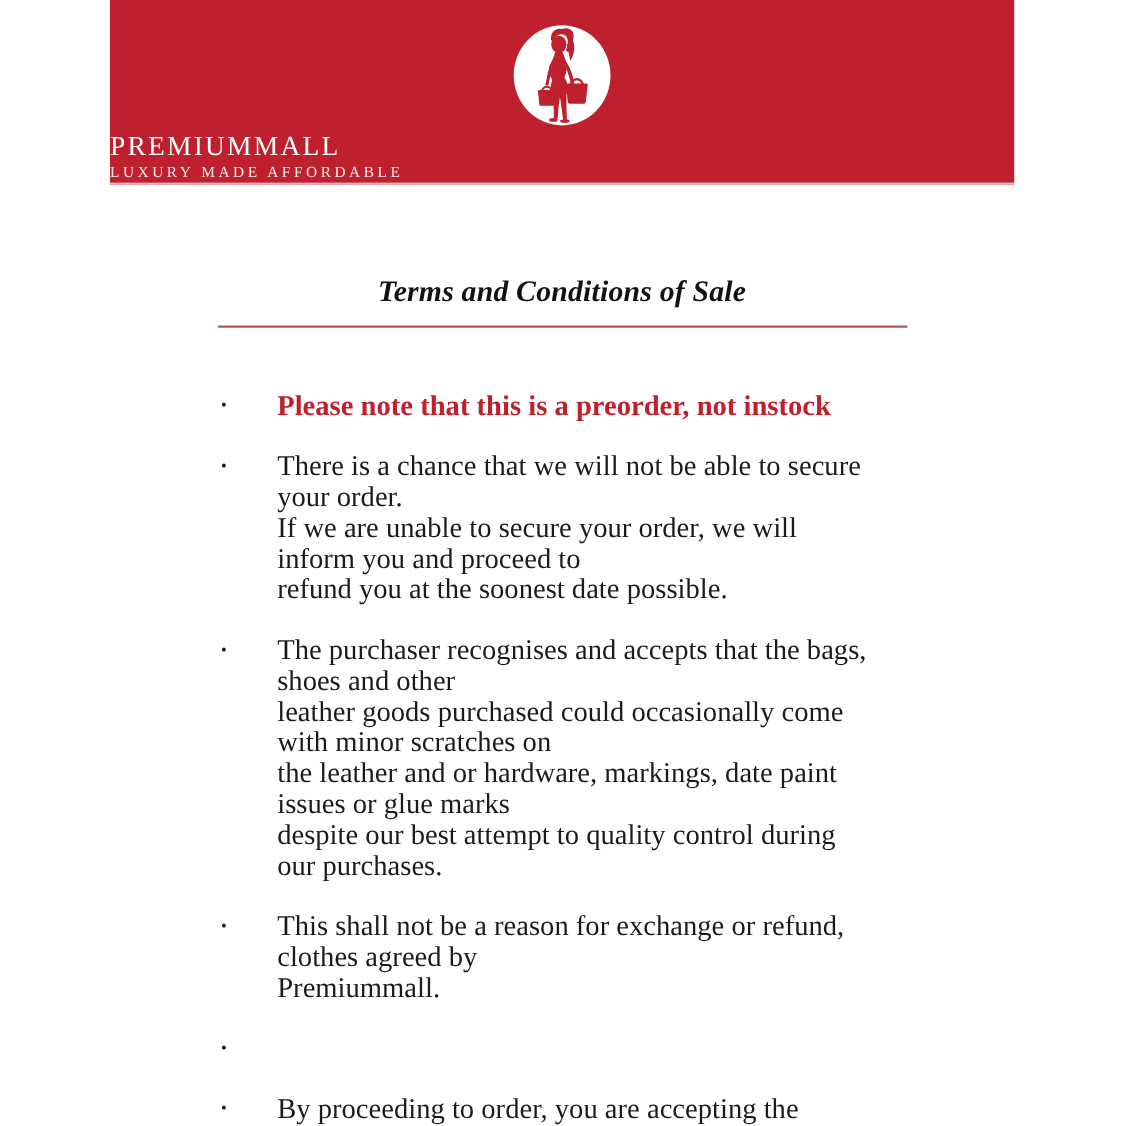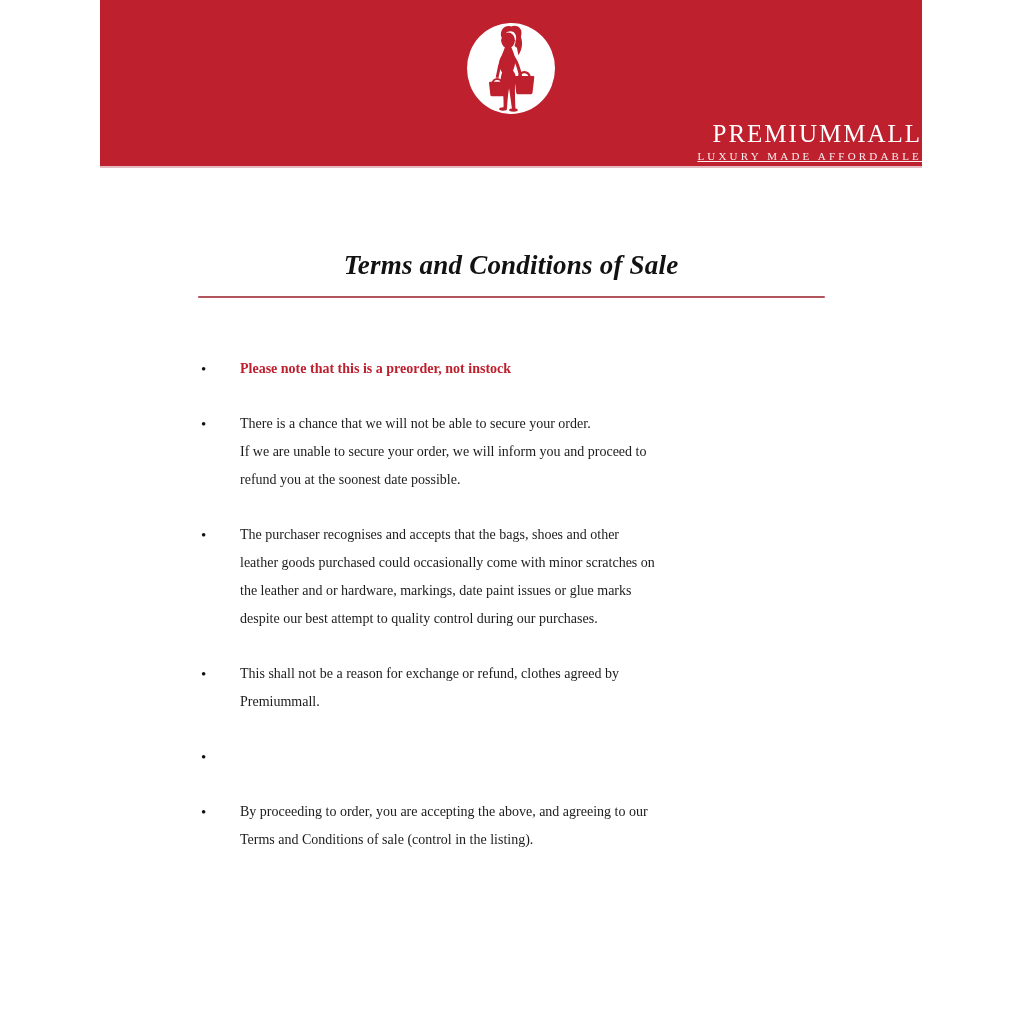--- a/index.html
+++ b/index.html
@@ -18,46 +18,45 @@
     overflow: hidden;
   }
 
   
   .banner {
     position: absolute;
     left: 100px; top: 0;
     width: 822px; height: 168px;
     background: var(--accent);
     border-bottom: 2px solid #e2bcc1;
-    text-align: right;
+    text-align: left;
   }
   .logo-circle {
     width: 88px; height: 91px;
     border-radius: 50%;
     background: #ffffff;
     margin: 23px auto 0 auto;
     overflow: hidden;
   }
   .logo-circle svg { display: block; color: var(--accent); }
   .brand-name {
     color: #ffffff;
     font-size: 25px;
     letter-spacing: 2px;
     line-height: 1.05;
     margin-top: 7px;
     font-family: "Liberation Serif", serif;
   }
   .brand-tagline {
     color: rgba(255,255,255,0.92);
-    font-size: 11px;
+    font-size: 14px;
     letter-spacing: 3.2px;
     margin-top: 3px;
     text-transform: uppercase;
     font-family: "Liberation Serif", serif;
-    text-decoration: underline;
   }
 
   
   .doc {
     position: absolute;
     left: 100px; top: 170px;
     width: 822px;
   }
   .doc-title {
     margin: 80px 0 0 0;
@@ -89,24 +88,25 @@
   }
   .dot {
     flex: none;
     width: 40px;
     font-size: 15px;
     line-height: 28px;
     color: #111;
     padding-left: 1px;
   }
   .term-text {
-    font-size: 14px;
+    font-size: 26px;
     line-height: 28px;
     color: var(--text);
     width: 600px;
+    margin-left: 12px;
   }
   .term-heading {
     display: block;
     color: var(--accent);
     font-weight: bold;
     white-space: pre-line;
   }
   .term-heading:empty { display: none; }
   .term-body {
     display: block;

